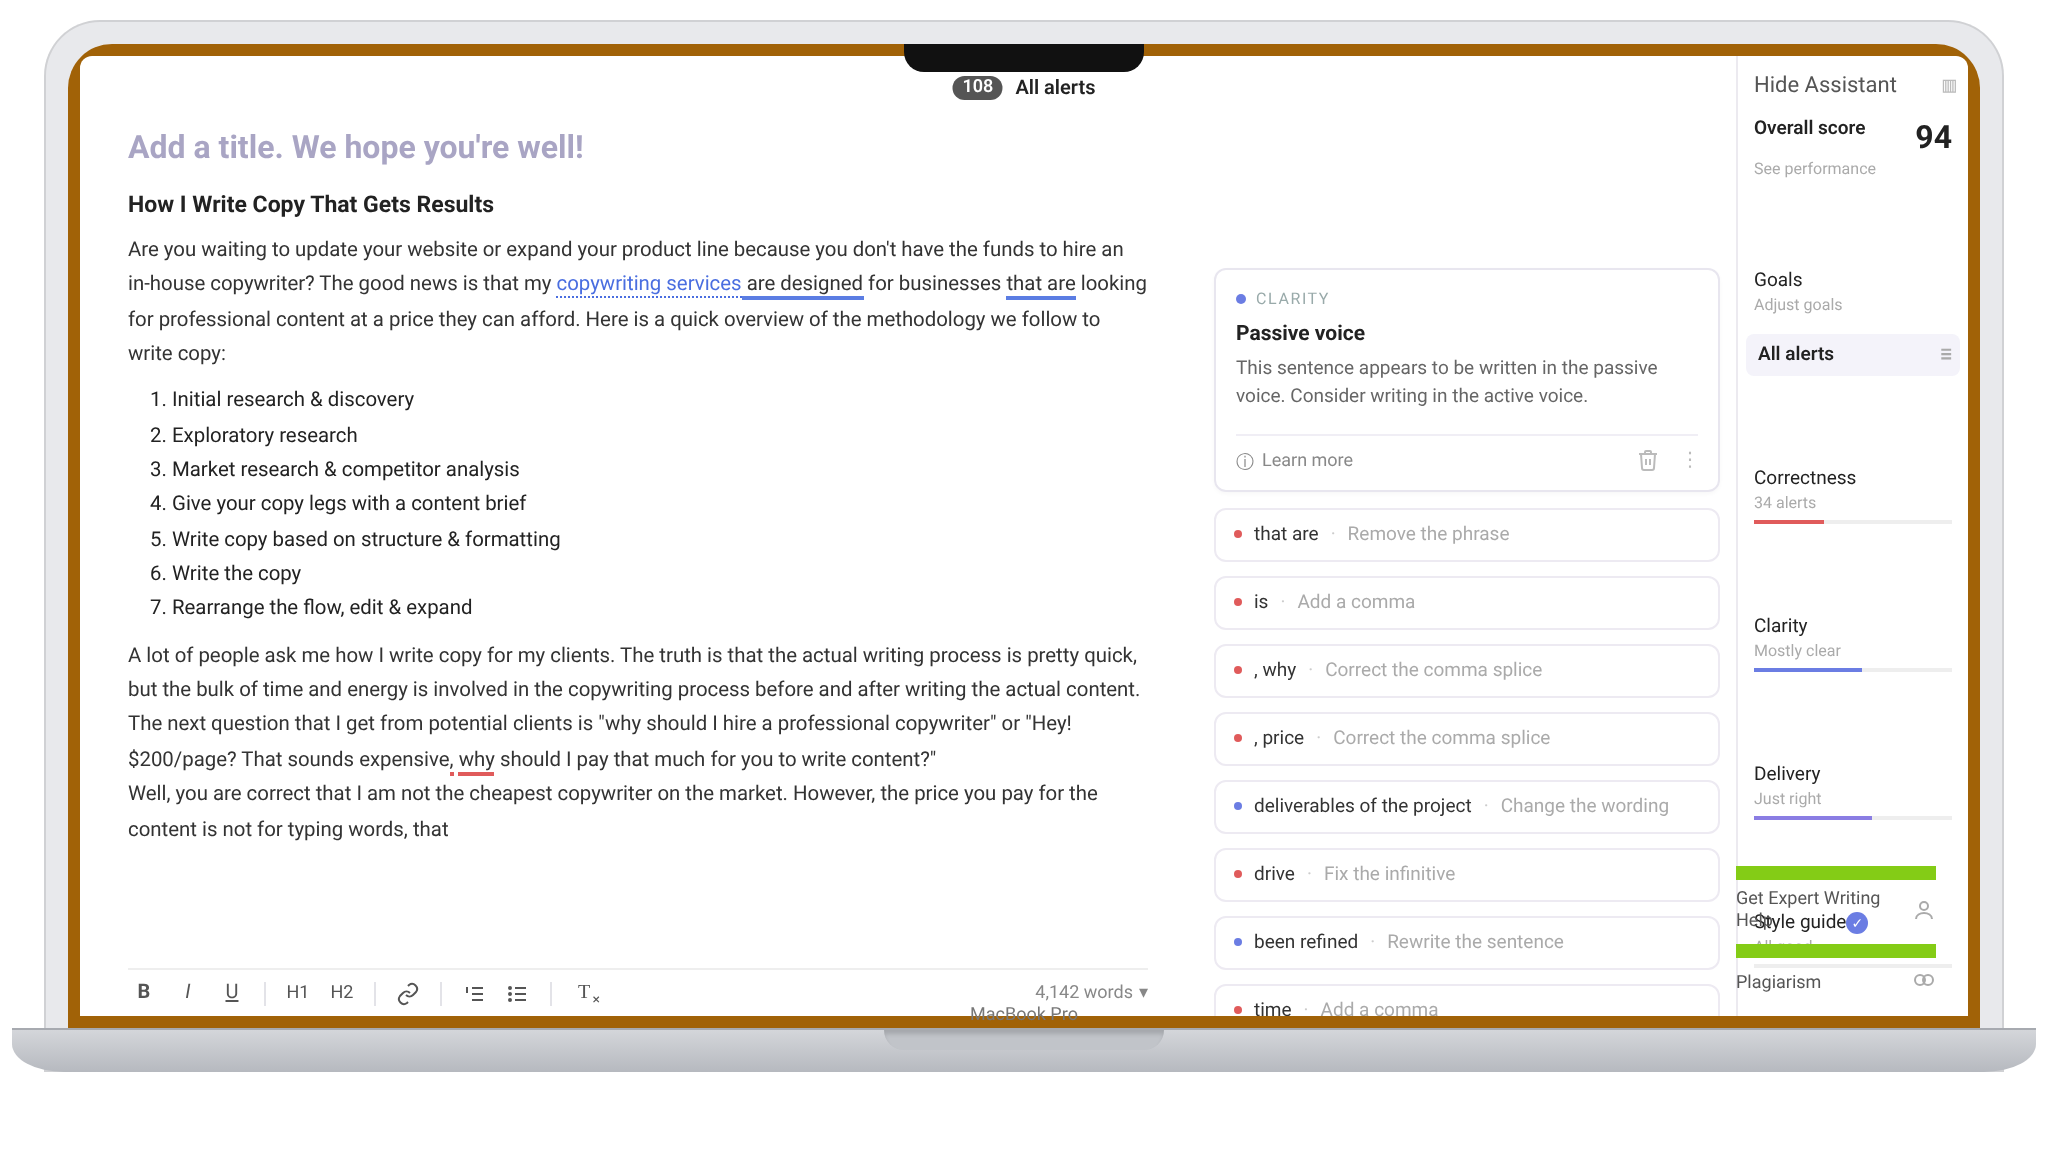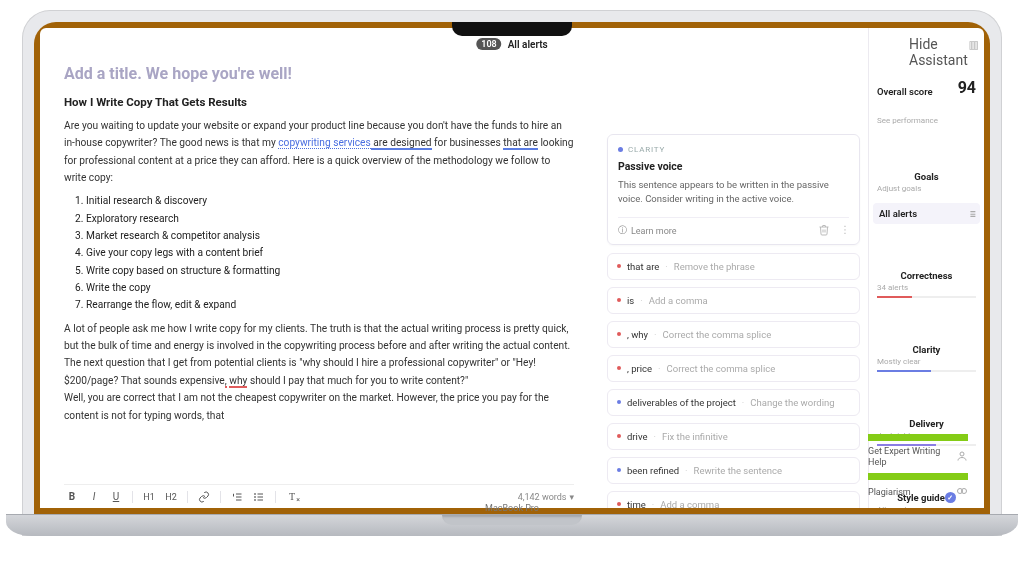--- a/index.html
+++ b/index.html
@@ -105,28 +105,28 @@
   }
   .mini-card .dot { width:4px;height:4px;border-radius:50%; }
   .mini-card .phrase { color:#333; }
   .mini-card .sep2 { color:#ccc; }
   .mini-card .hint { color:#aaa; }
 
   .d-red{background:#e05b5b;}
   .d-blue{background:#6b7de3;}
 
   
-  .hide-row { display:flex; justify-content:space-between; align-items:flex-start; font-size:14px; color:#555; margin-bottom:10px;margin-left:32px;}
+  .hide-row { display:flex; justify-content:space-between; align-items:center; font-size:11px; color:#555; margin-bottom:10px;}
   .hide-row .ic { color:#bbb; }
-  .score-row { display:flex; justify-content:space-between; align-items:flex-end; margin-bottom:19px;}
+  .score-row { display:flex; justify-content:space-between; align-items:flex-start; margin-bottom:2px;}
   .score-row .lbl { font-size:9.5px; font-weight:600;}
   .score-row .num { font-size:16px; font-weight:700;}
   .subtext { font-size:8px; color:#aaa; margin-bottom:12px;}
   .sb-section { margin-bottom:10px;}
-  .sb-title { font-size:9.5px; font-weight:700; margin-bottom:2px; display:flex; justify-content:center; align-items:center;margin-top:46px;}
+  .sb-title { font-size:9.5px; font-weight:400; margin-bottom:2px; display:flex; justify-content:flex-start; align-items:center;margin-top:46px;}
   .sb-sub { font-size:8px; color:#aaa;}
   .sb-bar { height:2px; background:#eee; margin-top:4px; position:relative;}
   .sb-bar::after{content:"";position:absolute;left:0;top:0;height:100%;}
   .bar-red::after{width:35%;background:#e05b5b;}
   .bar-blue::after{width:55%;background:#6b7de3;}
   .bar-teal::after{width:90%;background:#2ec9a7;}
   .bar-purp::after{width:60%;background:#8a7de3;}
   .sb-active {
     background:#f4f3fa; border-radius:4px; padding:5px 6px; margin:6px -4px 10px;
     display:flex; justify-content:space-between; align-items:center; font-size:9.5px; font-weight:600;

